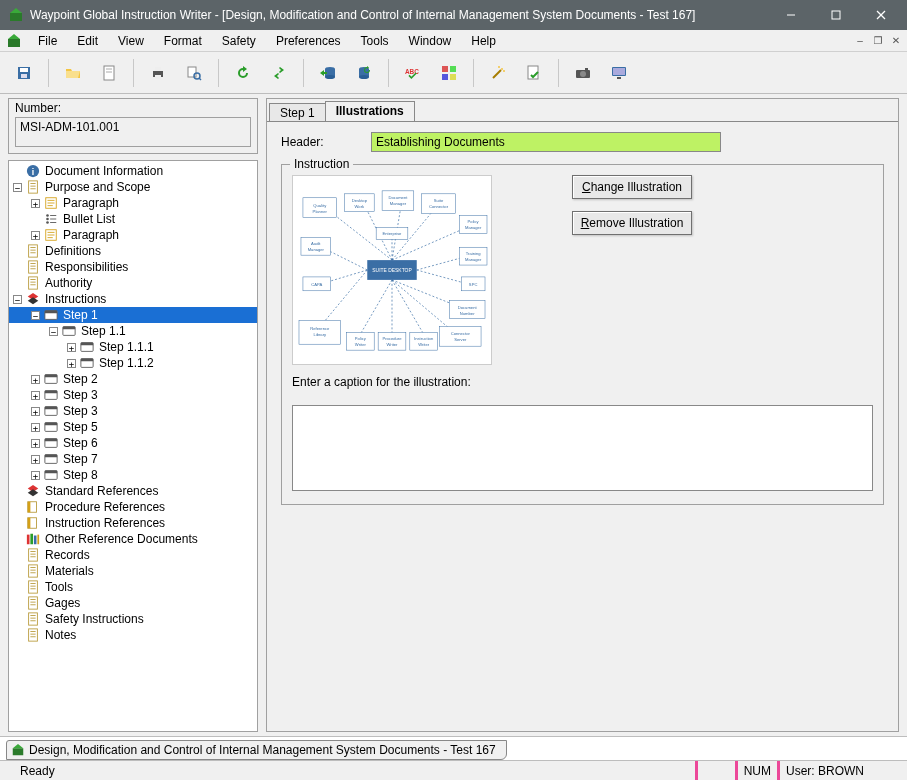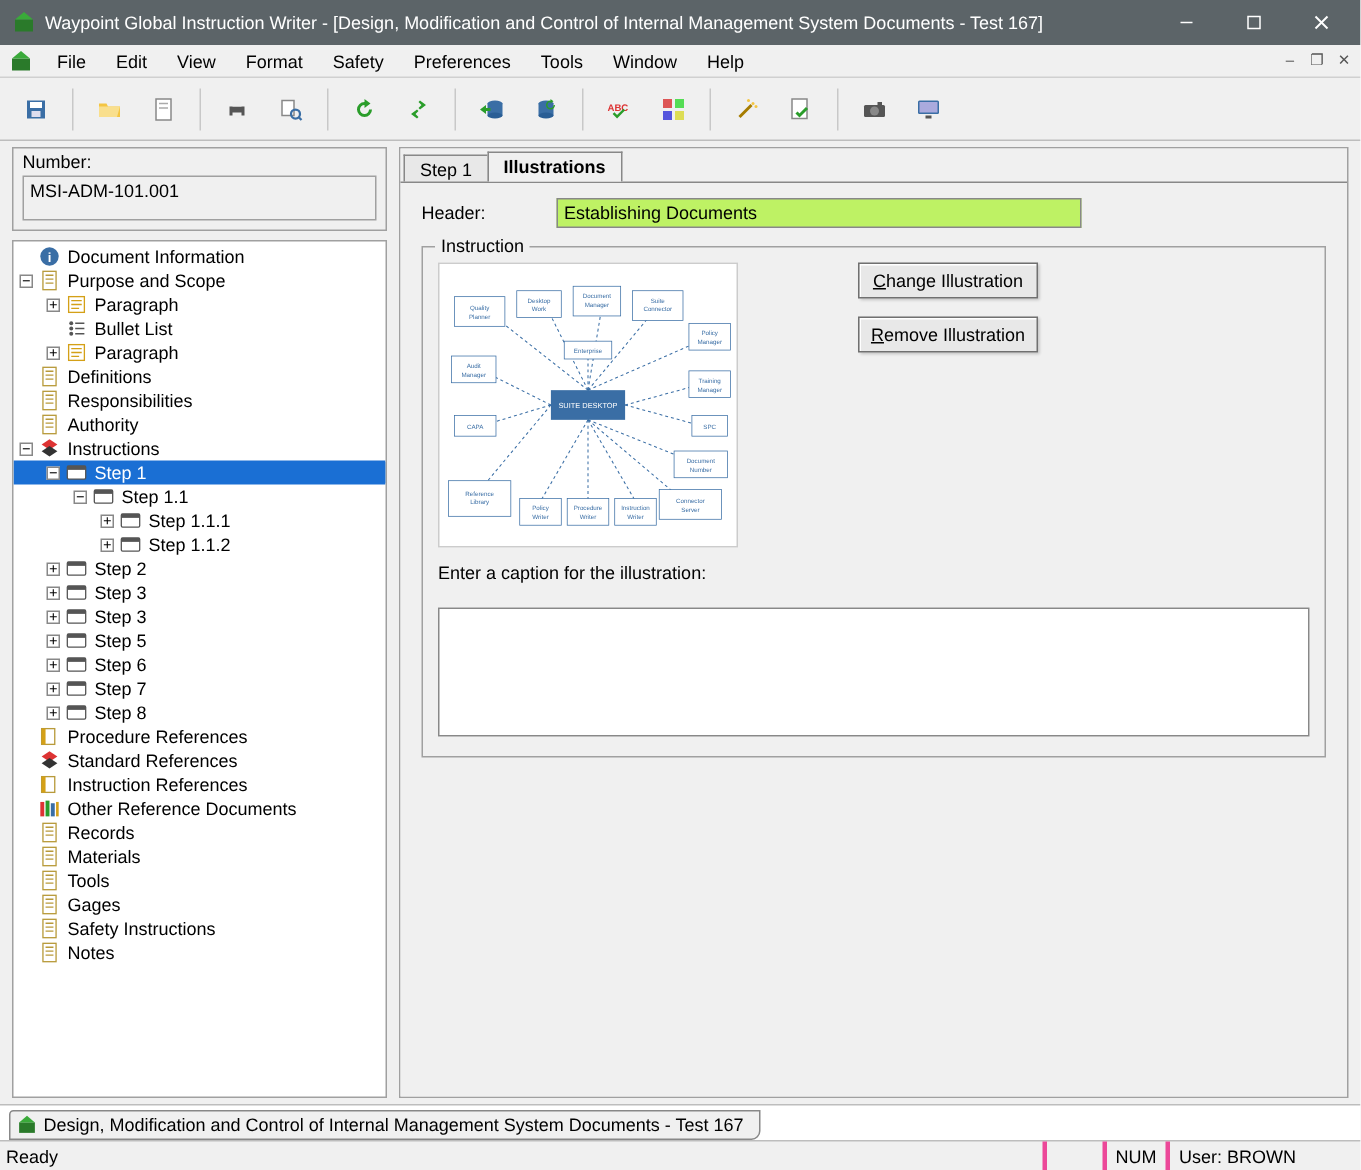--- a/index.html
+++ b/index.html
@@ -65,21 +65,21 @@
 .caption-lbl { font-size: 12px; margin-top: 10px; margin-bottom: 16px; }
 .caption-box { width: 100%; height: 86px; border: 1px solid #888; background: #fff; resize: none; font-size: 12px; padding: 2px; }
 
 
 .doc-tab-strip { height: 24px; background: #fff; border-top: 1px solid #bdbdbd; display: flex; align-items: flex-end; padding-left: 6px; }
 .doc-tab { border: 1px solid #888; border-top-left-radius: 3px; border-top-right-radius: 0; border-bottom-right-radius: 6px; padding: 2px 10px 2px 4px; background: #f0f0f0; font-size: 12px; display: flex; align-items: center; gap: 4px; }
 
 
 .statusbar { height: 20px; background: #f0f0f0; border-top: 1px solid #bdbdbd; display: flex; align-items: center; font-size: 12px; }
 .statusbar .cell { border-left: 3px solid #ec4899; padding: 0 6px; height: 100%; display: flex; align-items: center; }
-.statusbar .first { border-left: none; flex: 1; padding-left: 4px; }
+.statusbar .first { border-left: none; flex: 1; padding-left: 20px; }
 
 
 .ico { width: 16px; height: 16px; display: inline-block; }
 
 
 .diagram-svg { width: 100%; height: 100%; }
 
 .tree-row.selected { background: #1a6fd4; color: #fff; }
 .tree-row.selected .expander { background: #fff; color:#000; }
 </style>
@@ -484,36 +484,36 @@
               <rect x="1" y="3" width="14" height="3" fill="#555"></rect>
             </svg>
           </span>
           <span class="node-label">Step 8</span>
         </div>
         <div class="tree-row">
           <span class="indent" style="width:4px"></span>
           <span class="expander blank"></span>
           <span class="node-icon">
             <svg width="14" height="14" viewBox="0 0 16 16">
+              <polygon points="8,1 14,5 8,9 2,5" fill="#d33"></polygon>
+              <polygon points="8,6 14,10 8,14 2,10" fill="#333"></polygon>
+            </svg>
+          </span>
+          <span class="node-label">Standard References</span>
+        </div>
+        <div class="tree-row">
+          <span class="indent" style="width:4px"></span>
+          <span class="expander blank"></span>
+          <span class="node-icon">
+            <svg width="14" height="14" viewBox="0 0 16 16">
               <rect x="2" y="2" width="10" height="12" fill="#fff" stroke="#b89a3a"></rect>
               <rect x="2" y="2" width="3" height="12" fill="#d4a017"></rect>
             </svg>
           </span>
           <span class="node-label">Procedure References</span>
-        </div>
-        <div class="tree-row">
-          <span class="indent" style="width:4px"></span>
-          <span class="expander blank"></span>
-          <span class="node-icon">
-            <svg width="14" height="14" viewBox="0 0 16 16">
-              <polygon points="8,1 14,5 8,9 2,5" fill="#d33"></polygon>
-              <polygon points="8,6 14,10 8,14 2,10" fill="#333"></polygon>
-            </svg>
-          </span>
-          <span class="node-label">Standard References</span>
         </div>
         <div class="tree-row">
           <span class="indent" style="width:4px"></span>
           <span class="expander blank"></span>
           <span class="node-icon">
             <svg width="14" height="14" viewBox="0 0 16 16">
               <rect x="2" y="2" width="10" height="12" fill="#fff" stroke="#b89a3a"></rect>
               <rect x="2" y="2" width="3" height="12" fill="#d4a017"></rect>
             </svg>
           </span>

